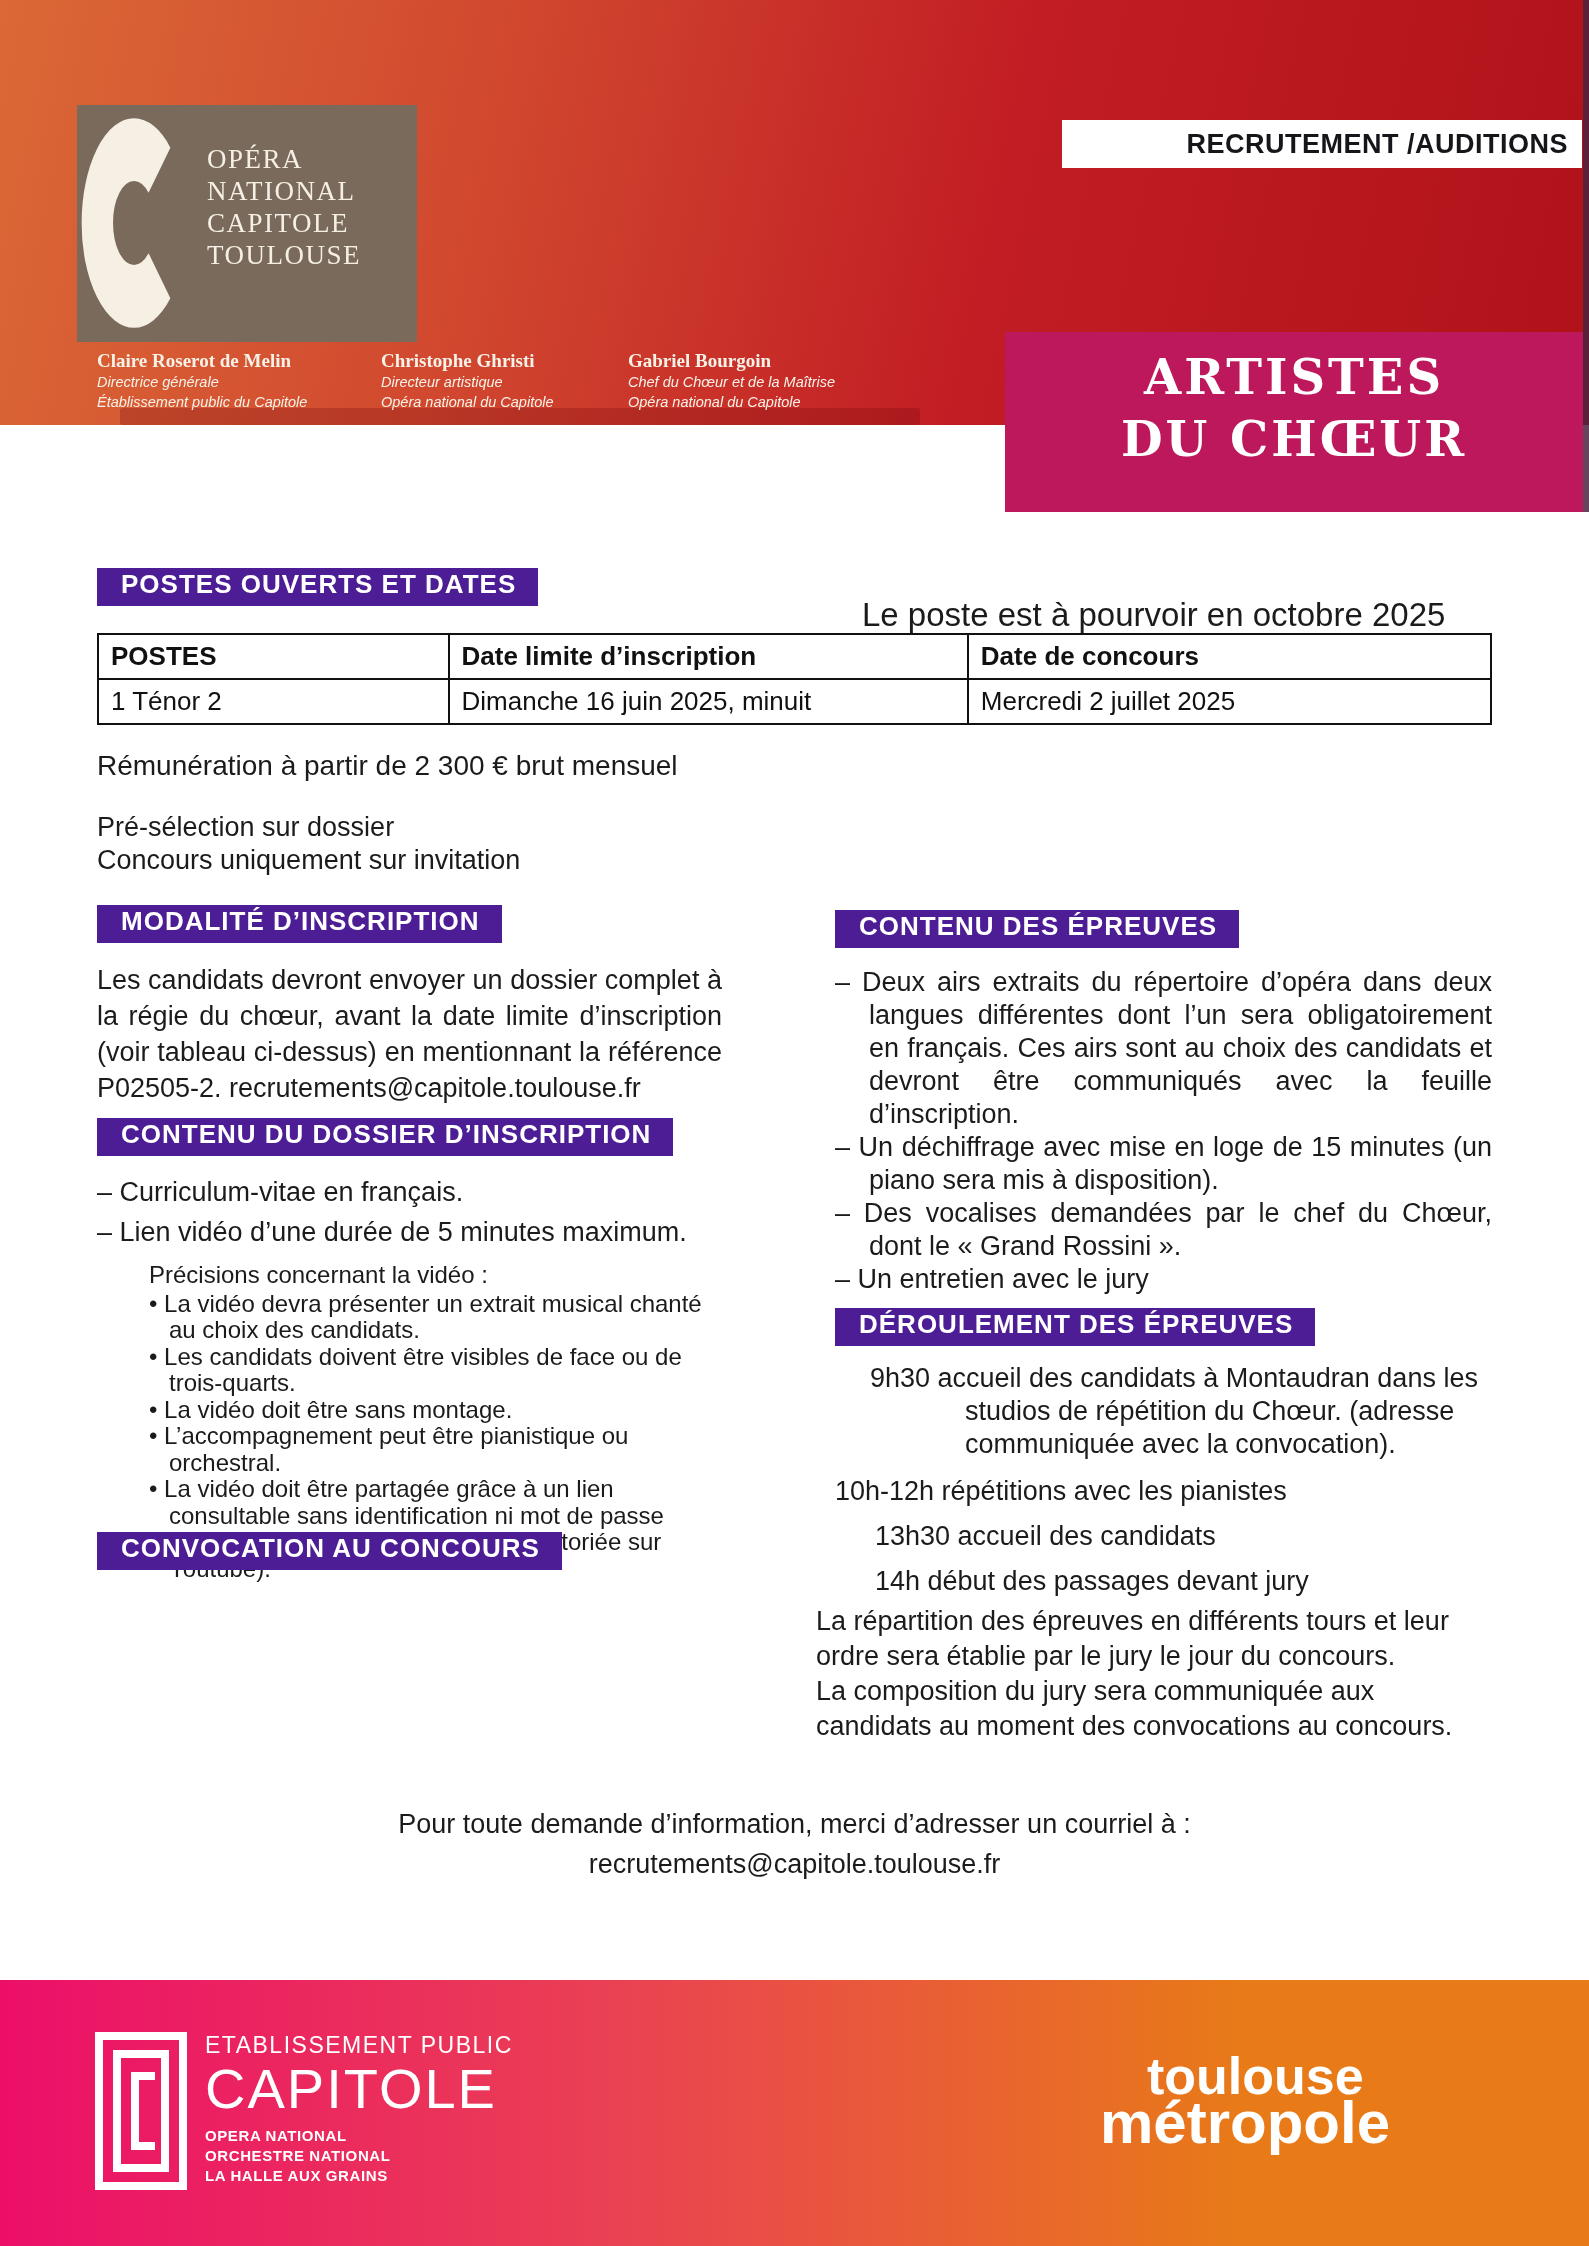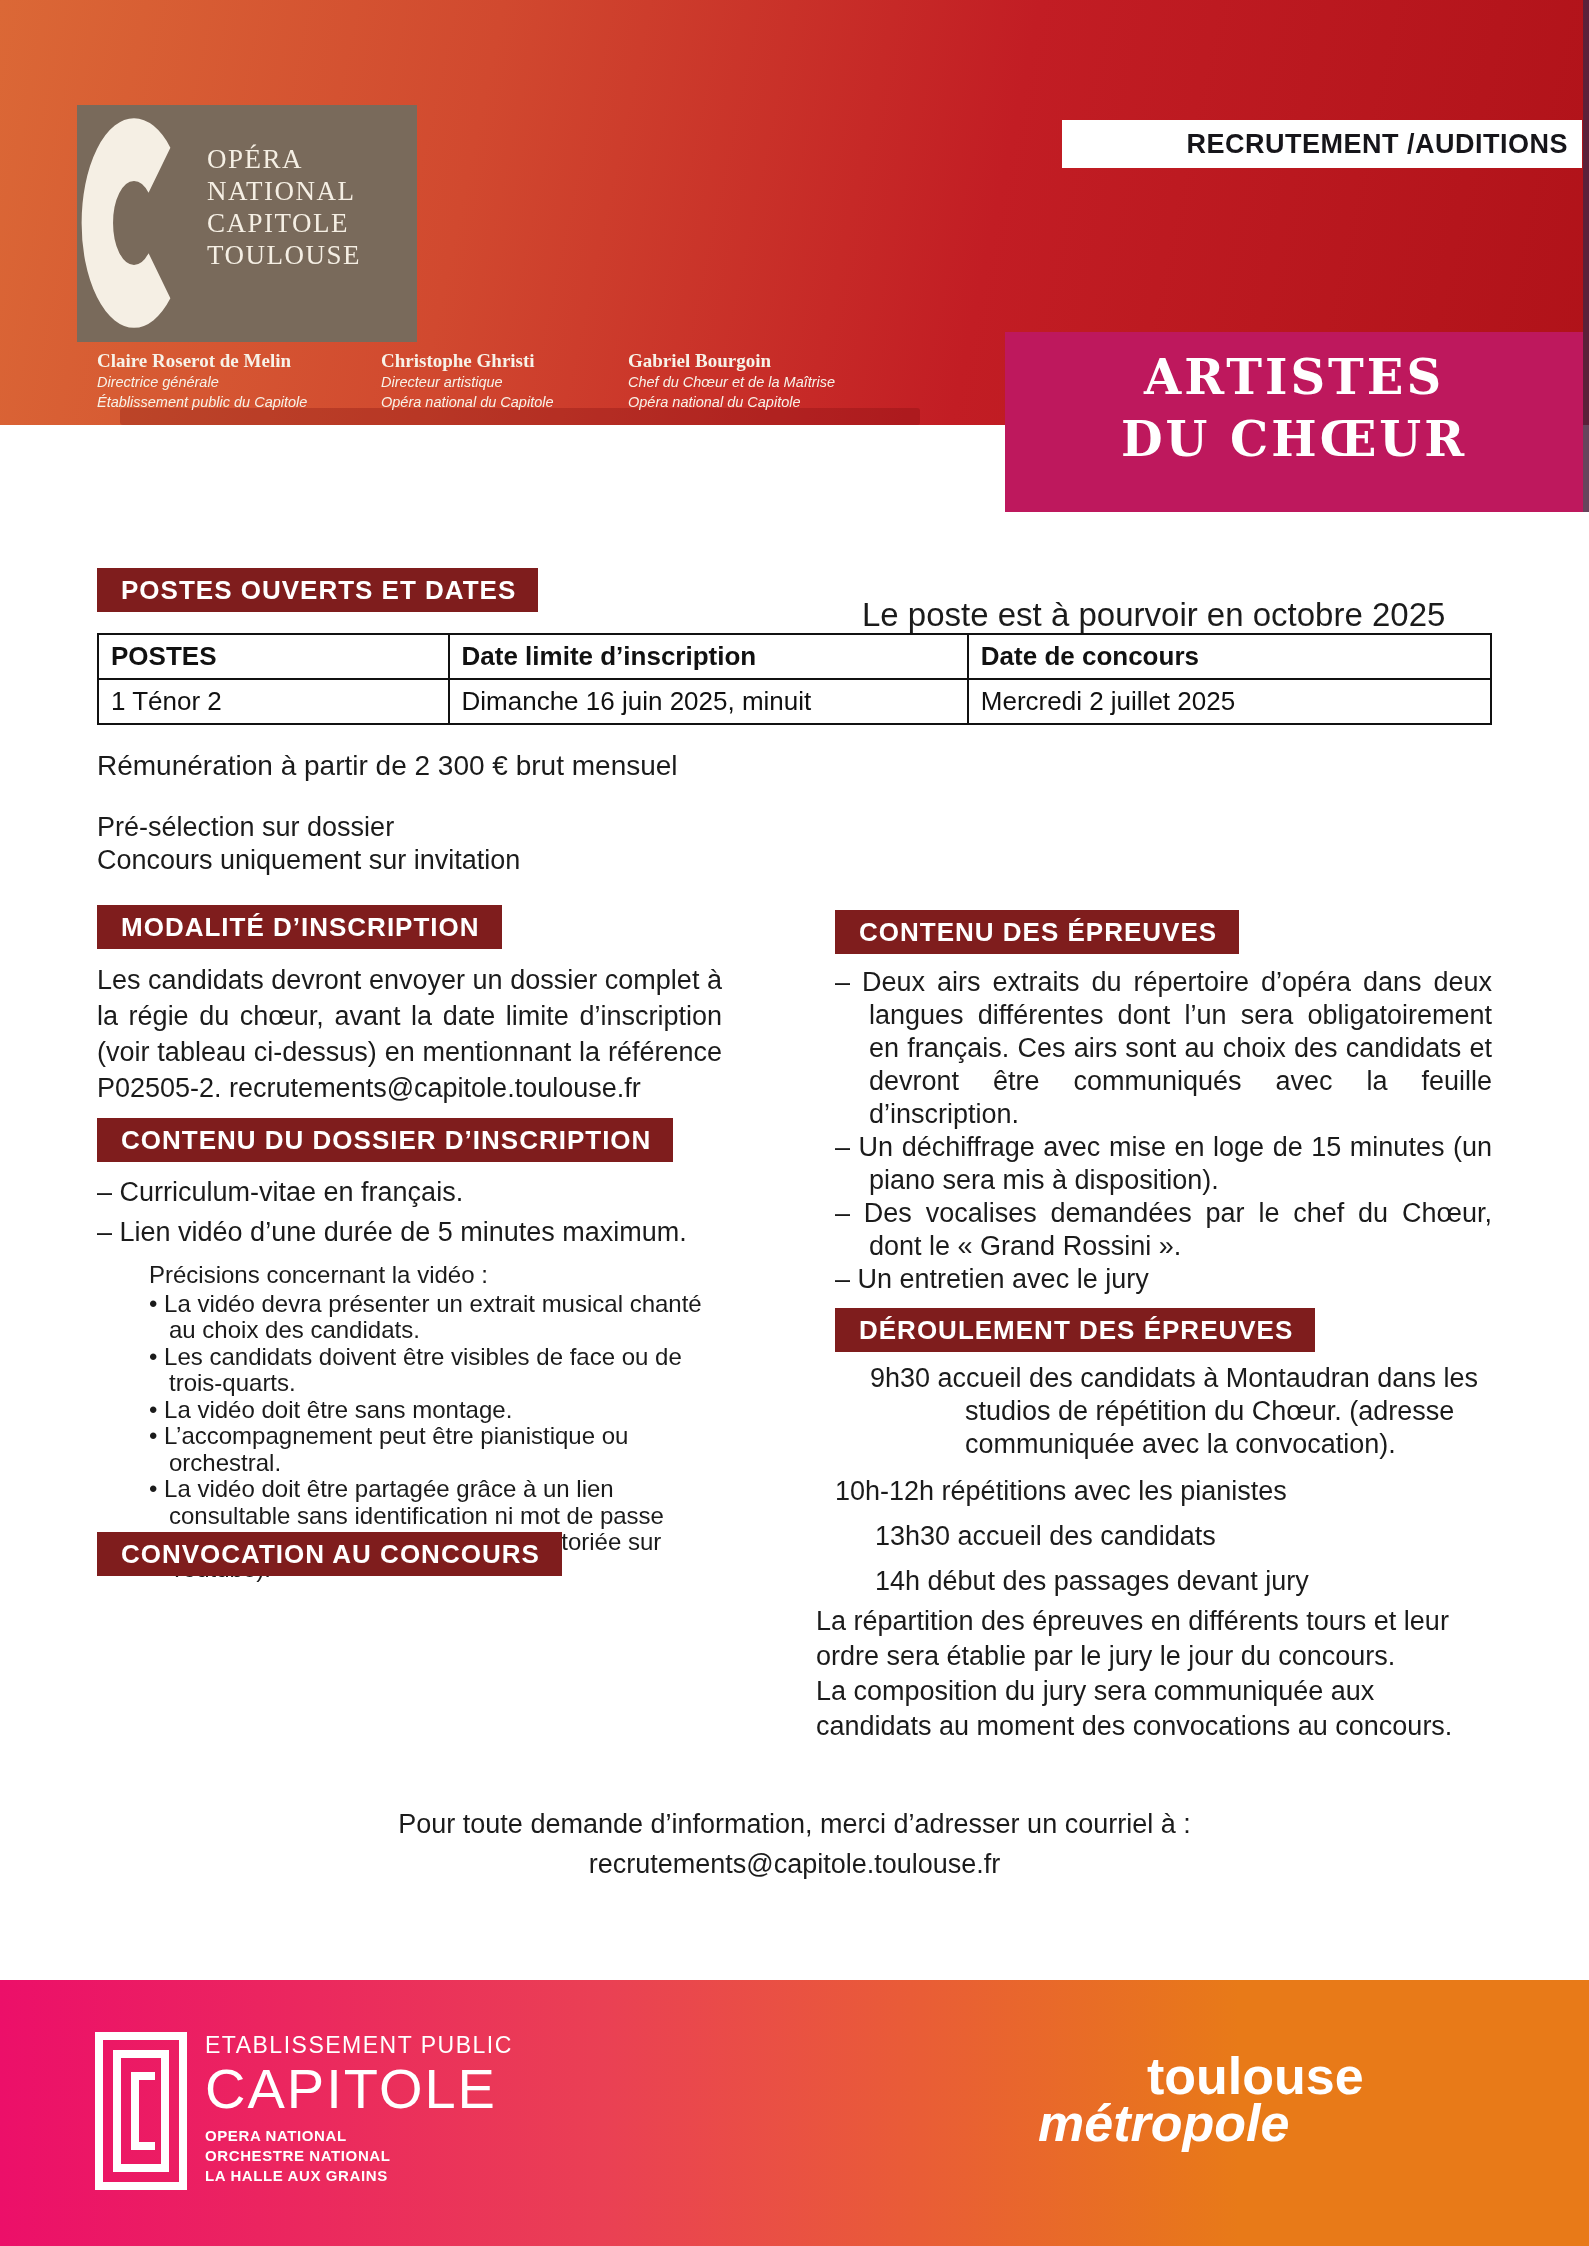--- a/index.html
+++ b/index.html
@@ -48,23 +48,23 @@
   #artists-box {
     left:1005px; top:332px; width:578px; height:180px; background:#be185d;
     text-align:center; color:#ffffff;
     font-family:"DejaVu Serif", serif; font-weight:bold;
   }
   #artists-box .t-line1 { margin-top:16px; font-size:48px; line-height:58px; letter-spacing:3px; }
   #artists-box .t-line2 { font-size:48px; line-height:66px; letter-spacing:3px; }
 
   
   .bar {
-    background:#7f1d1d; color:#ffffff; display:inline-block;
+    background:#4c1d95; color:#ffffff; display:inline-block;
     font-weight:bold; font-size:26px; line-height:26px; letter-spacing:1px;
-    padding:9px 22px 9px 24px; white-space:nowrap;
+    padding:3px 22px 9px 24px; white-space:nowrap;
   }
 
   
   #postes-bar { left:97px; top:568px; }
   #availability { left:862px; top:596px; font-size:33px; }
   #positions-table {
     left:97px; top:633px; width:1395px; border-collapse:collapse;
     font-size:26px; color:#111111;
   }
   #positions-table th, #positions-table td {
@@ -115,21 +115,21 @@
     left:0; top:1980px; width:1589px; height:266px;
     background:linear-gradient(90deg,#ec0f69 0%,#ea4054 38%,#e87a18 78%,#e87a18 100%);
     color:#ffffff;
   }
   #capitole-icon { position:absolute; left:95px; top:52px; width:92px; height:158px; }
   #capitole-text { position:absolute; left:205px; top:52px; }
   #capitole-etab { font-size:23px; letter-spacing:1.5px; font-weight:400; line-height:26px; }
   #capitole-name { font-size:56px; letter-spacing:2px; font-weight:400; line-height:62px; }
   #capitole-lines { margin-top:6px; font-size:15px; font-weight:bold; letter-spacing:0.6px; line-height:20px; }
   #metropole-1 { position:absolute; left:1147px; top:70px; font-size:52px; font-weight:bold; letter-spacing:0px; line-height:52px; }
-  #metropole-2 { position:absolute; left:1038px; top:117px; font-size:52px; font-weight:bold; letter-spacing:0px; line-height:52px;font-style:italic; }
+  #metropole-2 { position:absolute; left:1100px; top:117px; font-size:60px; font-weight:bold; letter-spacing:0px; line-height:52px; }
 </style>
 </head>
 <body>
 
 <div id="page">
 
   <div id="header-band" class="abs">
     <div id="header-bottom-shade" class="abs"></div>
 
     <div id="logo-box" class="abs">

